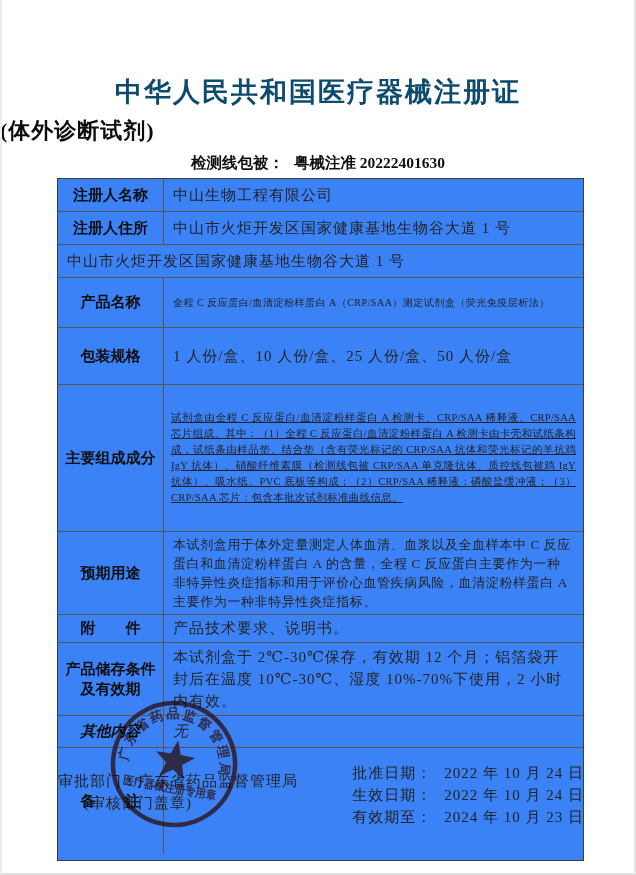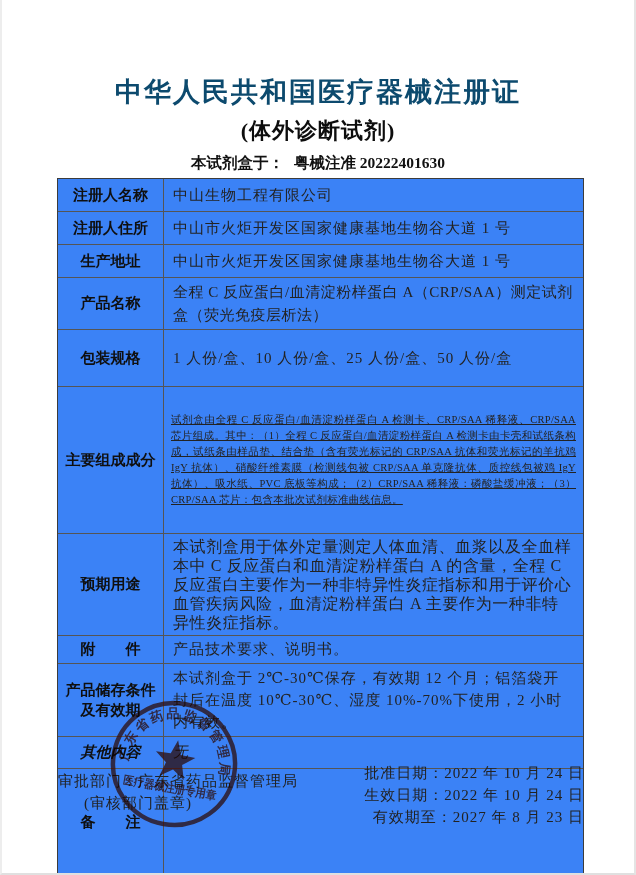--- a/index.html
+++ b/index.html
@@ -3,77 +3,76 @@
 <meta charset="utf-8">
 <style>
   html,body{margin:0;padding:0;background:#fff;}
   body{width:636px;height:875px;position:relative;overflow:hidden;
        font-family:"Liberation Serif","DejaVu Serif",serif;color:#1b1b1b;}
   .page{position:absolute;inset:0;background:#fff;}
   .edge{position:absolute;inset:0;border-left:2px solid #ededed;border-right:2px solid #e4e4e4;border-bottom:2px solid #e0e0e0;pointer-events:none;}
 
   .doc-title{position:absolute;top:74px;left:0;width:100%;text-align:center;
              font-size:27px;font-weight:bold;letter-spacing:2px;color:#0c4a6e;}
-  .doc-subtitle{position:absolute;top:116px;left:0;width:100%;text-align:center;
+  .doc-subtitle{position:absolute;top:116px;left:0;width:100%;
              font-size:22px;font-weight:bold;letter-spacing:1px;color:#0d0d0d;}
   .reg-line{position:absolute;top:153px;left:0;width:100%;text-align:center;
              font-size:15.5px;font-weight:bold;color:#111;}
   .reg-line .reg-label{margin-right:10px;}
 
   .cert-table{position:absolute;left:57px;top:178px;width:527px;
               border:1.5px solid #3c3c3c;box-sizing:border-box;background:#3b82f6;}
   .row{display:flex;border-bottom:1px solid #555;box-sizing:border-box;}
   .row:last-child{border-bottom:none;}
   .cell-label{width:106px;flex:0 0 106px;border-right:1px solid #555;box-sizing:border-box;
               display:flex;align-items:center;justify-content:center;text-align:center;
               font-weight:bold;font-size:15px;color:#0f0f0f;padding:2px 5px;line-height:1.35;}
   .cell-value{flex:1;display:flex;align-items:center;box-sizing:border-box;
               padding:3px 9px;font-size:15px;letter-spacing:1px;color:#232323;line-height:1.4;}
   .h33{min-height:33px;} .h50{min-height:50px;} .h57{min-height:57px;}
   .h147{min-height:147px;} .h59{min-height:59px;} .h28{min-height:28px;}
   .h56{min-height:56px;} .h32{min-height:32px;font-style:italic;} .h53{min-height:53px;flex-direction:column;}
-  .v-small{font-size:15px;letter-spacing:0.5px;line-height:1.5;}
+  .v-small{font-size:10px;letter-spacing:0.5px;line-height:1.5;}
   .v-tiny{font-size:10.5px;letter-spacing:0.3px;line-height:16px;text-align:justify;padding:4px 7px;text-decoration:underline;}
-  .v-mid{font-size:16px;letter-spacing:0.6px;line-height:19px;}
+  .v-mid{font-size:13px;letter-spacing:0.6px;line-height:19px;}
   .v-store{font-size:15px;line-height:22px;letter-spacing:1px;}
 
   .footer-left{position:absolute;left:58px;top:772px;font-size:15px;color:#222;letter-spacing:1px;}
   .footer-note{position:absolute;left:84px;top:794px;font-size:15px;color:#222;letter-spacing:1px;}
   .footer-dates{position:absolute;right:52px;top:762px;font-size:15px;color:#222;}
   .date-line{display:flex;justify-content:flex-end;line-height:22px;letter-spacing:1px;}
-  .date-line .dl{margin-right:0;}
+  .date-line .dl{margin-right:12px;}
 
   .seal{position:absolute;left:99px;top:689px;width:150px;height:150px;
         opacity:0.88;mix-blend-mode:multiply;pointer-events:none;}
 </style>
 </head>
 <body>
 
 <div class="page">
 
   <div class="doc-title">中华人民共和国医疗器械注册证</div>
   <div class="doc-subtitle">(体外诊断试剂)</div>
   <div class="reg-line">
-    <span class="reg-label">本试剂盒于：</span><span>粤械注准 20222401630</span>
+    <span class="reg-label">检测线包被：</span><span>粤械注准 20222401630</span>
   </div>
 
   <div class="cert-table">
 
     <div class="row h33">
       <div class="cell-label">注册人名称</div>
       <div class="cell-value">中山生物工程有限公司</div>
     </div>
 
     <div class="row h33">
       <div class="cell-label">注册人住所</div>
       <div class="cell-value">中山市火炬开发区国家健康基地生物谷大道 1 号</div>
     </div>
 
     <div class="row h33">
-      <div class="cell-label">生产地址</div>
       <div class="cell-value">中山市火炬开发区国家健康基地生物谷大道 1 号</div>
     </div>
 
     <div class="row h50">
       <div class="cell-label">产品名称</div>
       <div class="cell-value v-small">全程 C 反应蛋白/血清淀粉样蛋白 A（CRP/SAA）测定试剂盒（荧光免疫层析法）</div>
     </div>
 
     <div class="row h57">
       <div class="cell-label">包装规格</div>
@@ -121,21 +120,21 @@
     <div class="date-line">
       <span class="dl">批准日期：</span>
         <span>2022 年 10 月 24 日</span>
     </div>
     <div class="date-line">
       <span class="dl">生效日期：</span>
         <span>2022 年 10 月 24 日</span>
     </div>
     <div class="date-line">
       <span class="dl">有效期至：</span>
-        <span>2027 年 8 月 23 日</span>
+        <span>2024 年 10 月 23 日</span>
     </div>
   </div>
 
   <svg class="seal" viewBox="0 0 150 150" xmlns="http://www.w3.org/2000/svg">
     <g transform="rotate(10 75 75)">
       <circle cx="75" cy="75" r="61" fill="none" stroke="#c43a2e" stroke-width="4.5"></circle>
       <path id="sealArc" d="M 30.9,88 A 46,46 0 1 1 119.1,88" fill="none"></path>
       <text font-size="13" font-weight="bold" fill="#c43a2e" letter-spacing="2.5" font-family="Liberation Serif, DejaVu Serif, serif">
         <textPath href="#sealArc" startOffset="50%" text-anchor="middle">广东省药品监督管理局</textPath>
       </text>

